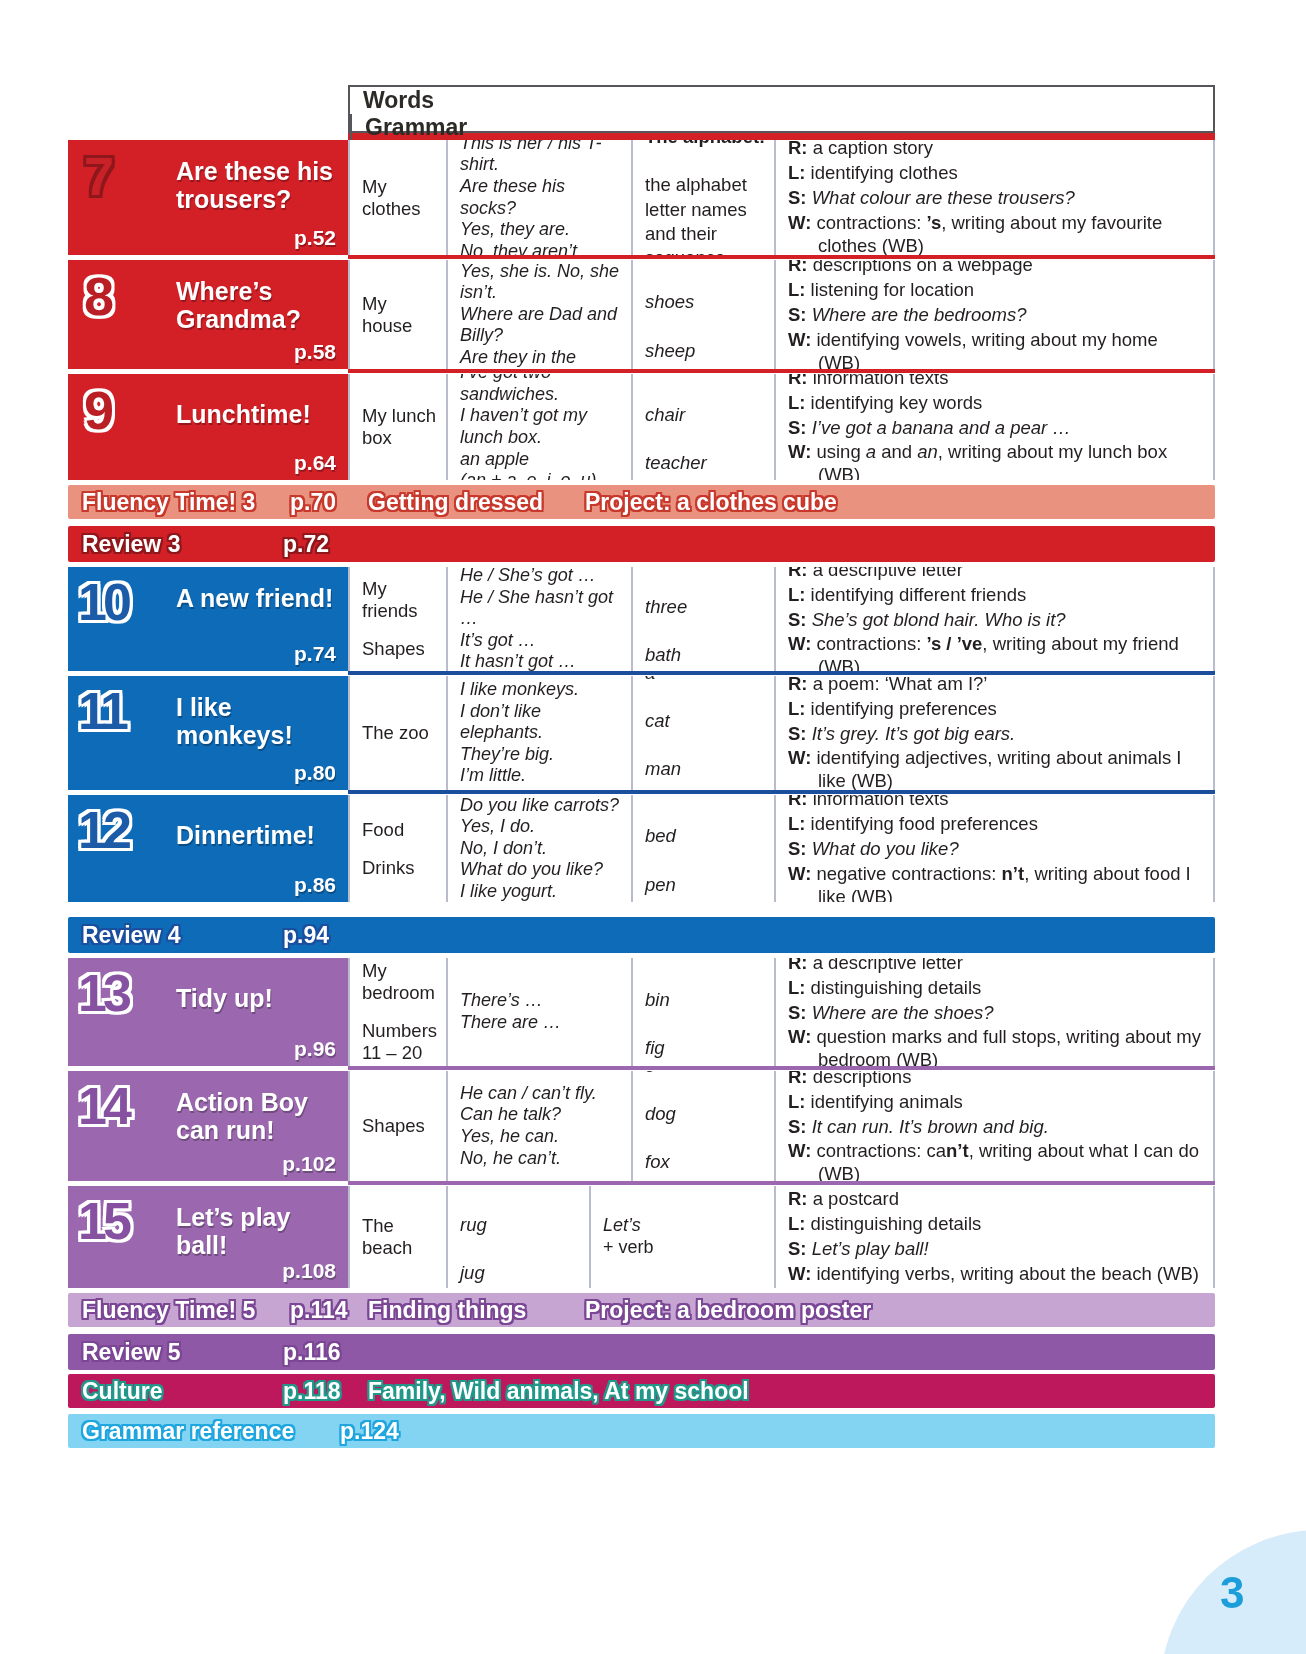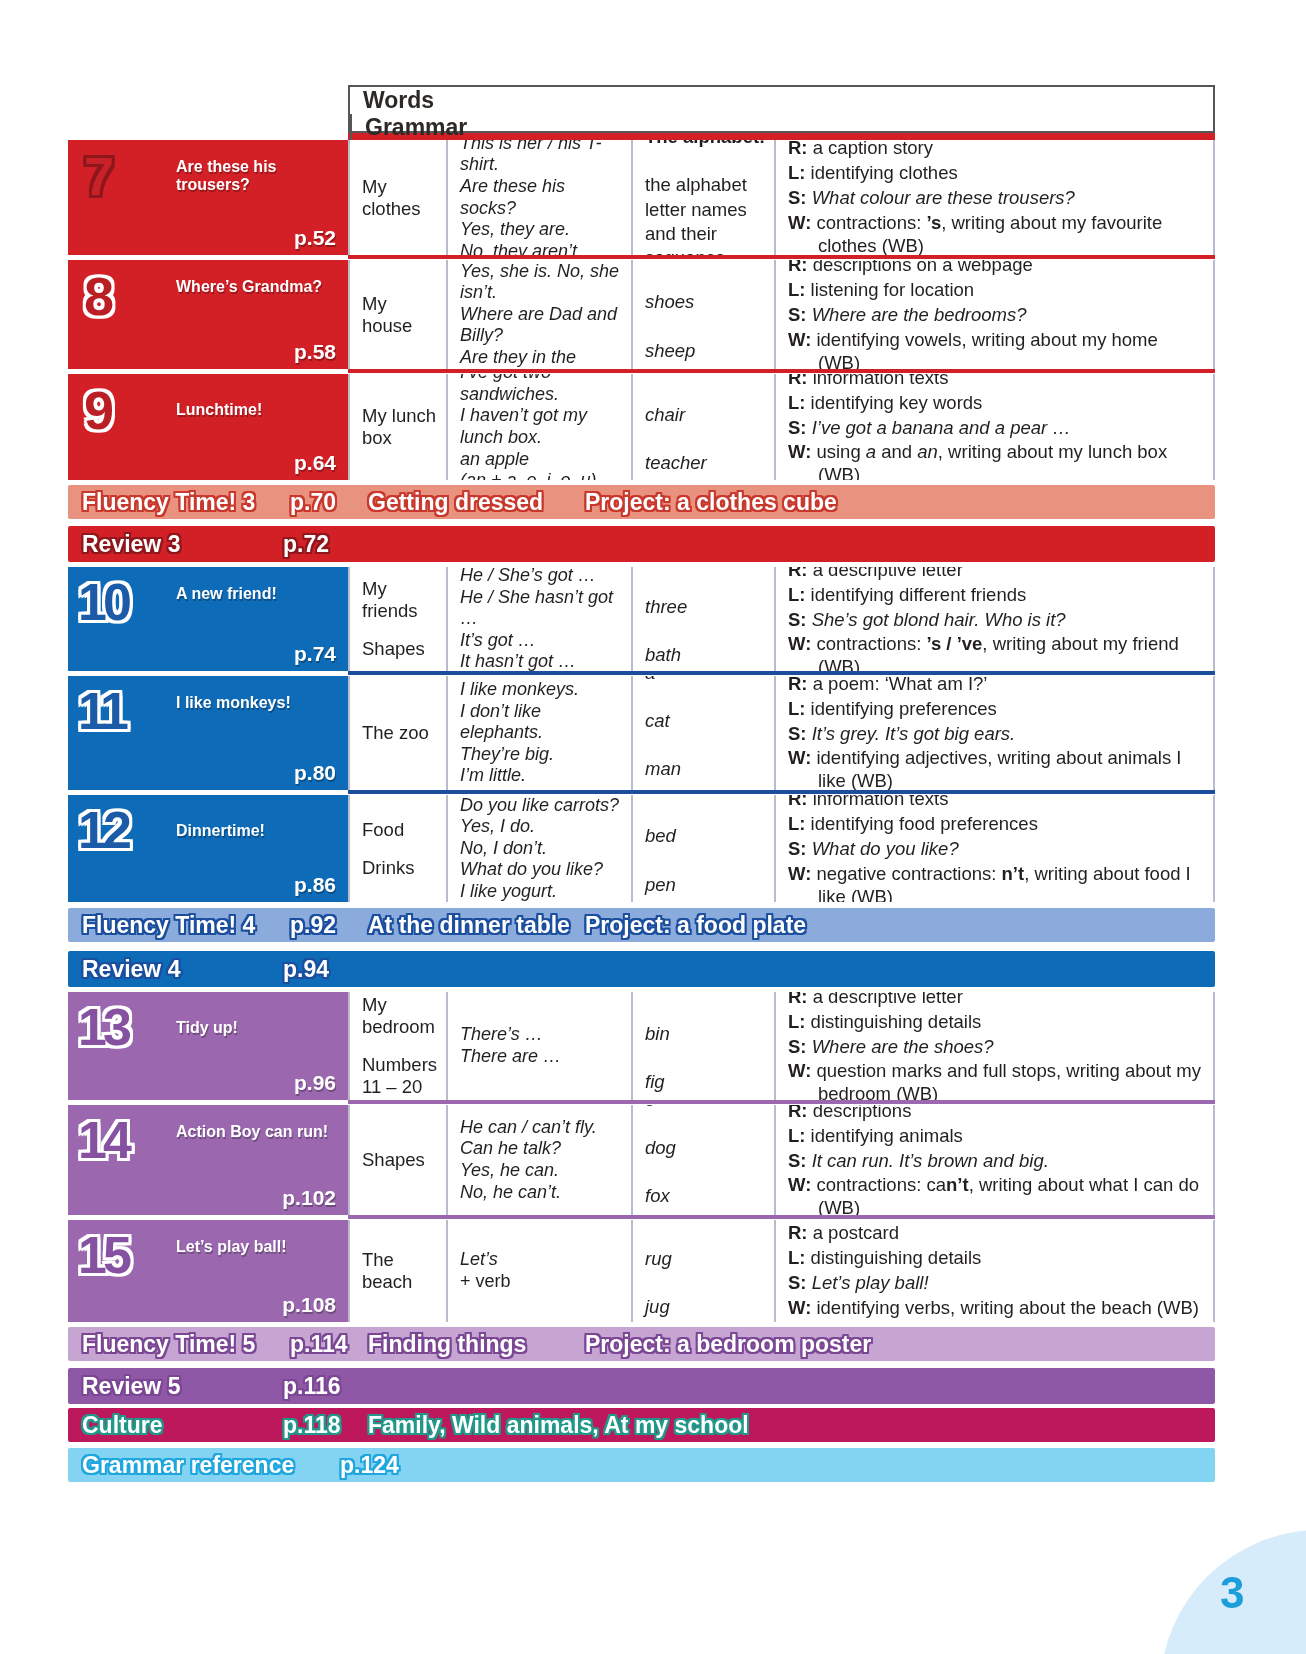--- a/index.html
+++ b/index.html
@@ -28,21 +28,21 @@
   .num{position:absolute;left:16px;top:9px;font-size:54px;font-weight:bold;line-height:1;
        letter-spacing:-2px;
        text-shadow:-3px -3px 0 var(--noc),0 -3px 0 var(--noc),3px -3px 0 var(--noc),
                    -3px 0 0 var(--noc),3px 0 0 var(--noc),
                    -3px 3px 0 var(--noc),0 3px 0 var(--noc),3px 3px 0 var(--noc);}
   .theme-red .num{color:var(--red_num);--noc:#ffffff;}
   .u7 .num{color:#c92128;--noc:#8f171c;}
   .theme-blue .num{color:var(--blue_num);--noc:#ffffff;}
   .theme-purple .num{color:var(--purple_num);--noc:#ffffff;}
   .twodigit .num{left:10px;letter-spacing:-4px;font-size:52px;}
-  .title{margin:18px 8px 0 108px;font-size:16px;font-weight:bold;line-height:1.1;
+  .title{margin:18px 8px 0 108px;font-size:25px;font-weight:bold;line-height:1.1;
          text-shadow:1px 2px 0 rgba(0,0,0,0.28);}
   .u9 .title,.u12 .title,.u13 .title{margin-top:27px;}
   .tpage{position:absolute;right:12px;bottom:5px;font-size:21px;font-weight:bold;
          text-shadow:1px 2px 0 rgba(0,0,0,0.28);}
 
   .cell{box-sizing:border-box;border-left:2px solid #b9bccd;background:#fff;display:flex;
         flex-direction:column;justify-content:center;padding:6px 8px 6px 12px;overflow:hidden;}
   .cell.words{width:98px;font-size:18.5px;gap:16px;}
   .cell.grammar{width:185px;font-size:18px;font-style:italic;line-height:1.2;}
   .cell.phonics{width:143px;font-size:18.5px;line-height:1.3;}
@@ -256,26 +256,20 @@
         <br>
       </div>
       <div class="cell skills">
         <div class="sk"><b>R:</b> <span>information texts</span></div>
         <div class="sk"><b>L:</b> <span>identifying food preferences</span></div>
         <div class="sk"><b>S:</b> <span><i>What do you like?</i></span></div>
         <div class="sk"><b>W:</b> <span>negative contractions: <b>n’t</b>, writing about food I like (WB)</span></div>
       </div>
     </div>
     <div class="gap" style="height: 6px;"></div>
-    <div class="band kind-fluency" style="background: rgb(138, 171, 220); --oc: #1b4f9e;">
-      <span class="bub b-label">Fluency Time! 4</span>
-      <span class="bub b-page">p.92</span>
-      <span class="bub b-topic">At the dinner table</span>
-      <span class="bub b-project">Project: a food plate</span>
-    </div>
     <div class="gap" style="height: 9px;"></div>
     <div class="band kind-review" style="background: rgb(13, 107, 183); --oc: #1b4f9e;">
       <span class="bub b-label">Review 4</span>
       <span class="bub b-page">p.94</span>
     </div>
     <div class="gap" style="height: 5px;"></div>
     <div class="row theme-purple u13 twodigit">
       <div class="tile">
         <div class="num">13</div>
         <div class="title">Tidy up!</div>
@@ -334,29 +328,29 @@
     </div>
     <div class="row theme-purple u15 twodigit">
       <div class="tile">
         <div class="num">15</div>
         <div class="title">Let’s play ball!</div>
         <div class="tpage">p.108</div>
       </div>
       <div class="cell words">
         <div class="word">The beach</div>
       </div>
+      <div class="cell phonics"> 
+        <i>u</i>
+        <br>
+        <i>rug</i>
+        <br>
+        <i>jug</i>
+        <br>
+      </div>
       <div class="cell grammar">Let’s <span class="rm">+ verb</span></div>
-      <div class="cell phonics"> 
-        <i>u</i>
-        <br>
-        <i>rug</i>
-        <br>
-        <i>jug</i>
-        <br>
-      </div>
       <div class="cell skills">
         <div class="sk"><b>R:</b> <span>a postcard</span></div>
         <div class="sk"><b>L:</b> <span>distinguishing details</span></div>
         <div class="sk"><b>S:</b> <span><i>Let’s play ball!</i></span></div>
         <div class="sk"><b>W:</b> <span>identifying verbs, writing about the beach (WB)</span></div>
       </div>
     </div>
     <div class="gap" style="height: 5px;"></div>
     <div class="band kind-fluency" style="background: rgb(198, 165, 211); --oc: #7b4795;">
       <span class="bub b-label">Fluency Time! 5</span>

